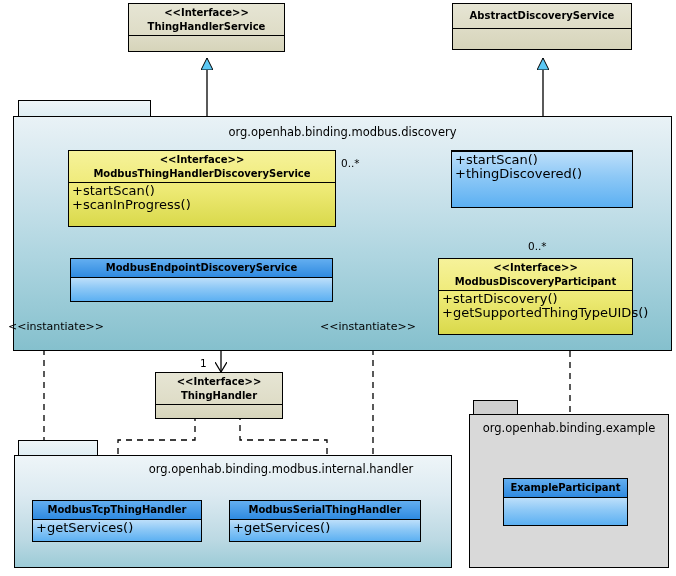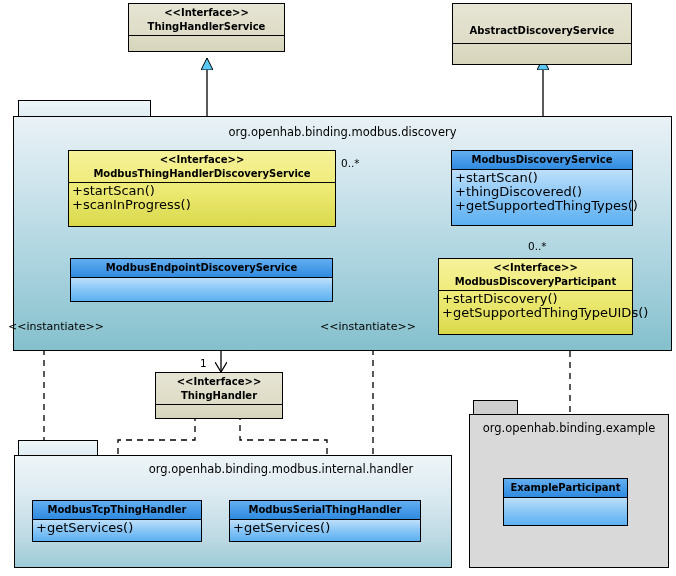--- a/index.html
+++ b/index.html
@@ -201,21 +201,21 @@
 
   <div class="cls cls-beige" style="left:128px; top:3px; width:157px;">
     <div class="cls-head">
       <span class="stereo">&lt;&lt;Interface&gt;&gt;</span>
       <span>ThingHandlerService</span>
     </div>
     <div class="cls-body empty"></div>
   </div>
 
   <div class="cls cls-beige" style="left:452px; top:3px; width:180px;">
-    <div class="cls-head" style="padding-top:20px; padding-bottom:5px;">
+    <div class="cls-head" style="padding-top:5px; padding-bottom:5px;">
       <span>AbstractDiscoveryService</span>
     </div>
     <div class="cls-body empty" style="min-height:21px;"></div>
   </div>
 
   <div class="pkg-tab pkg-blue-tab" style="left:18px; top:100px; width:133px; height:17px;"></div>
 
   <div class="pkg pkg-blue" style="left:13px; top:116px; width:659px; height:235px;">
     <div class="pkg-label" style="top:8px;">org.openhab.binding.modbus.discovery</div>
   </div>
@@ -225,27 +225,23 @@
       <span class="stereo">&lt;&lt;Interface&gt;&gt;</span>
       <span>ModbusThingHandlerDiscoveryService</span>
     </div>
     <div class="cls-body" style="min-height:44px;">
       <div>+startScan()</div>
       <div>+scanInProgress()</div>
     </div>
   </div>
 
   <div class="cls cls-blue" style="left:451px; top:150px; width:182px;">
-    <div class="cls-head">
-      <span>ModbusDiscoveryService</span>
-    </div>
     <div class="cls-body" style="min-height:56px;">
       <div>+startScan()</div>
       <div>+thingDiscovered()</div>
-      <div>+getSupportedThingTypes()</div>
     </div>
   </div>
 
   <div class="cls cls-blue" style="left:70px; top:258px; width:263px;">
     <div class="cls-head">
       <span>ModbusEndpointDiscoveryService</span>
     </div>
     <div class="cls-body empty" style="min-height:24px;"></div>
   </div>
 

